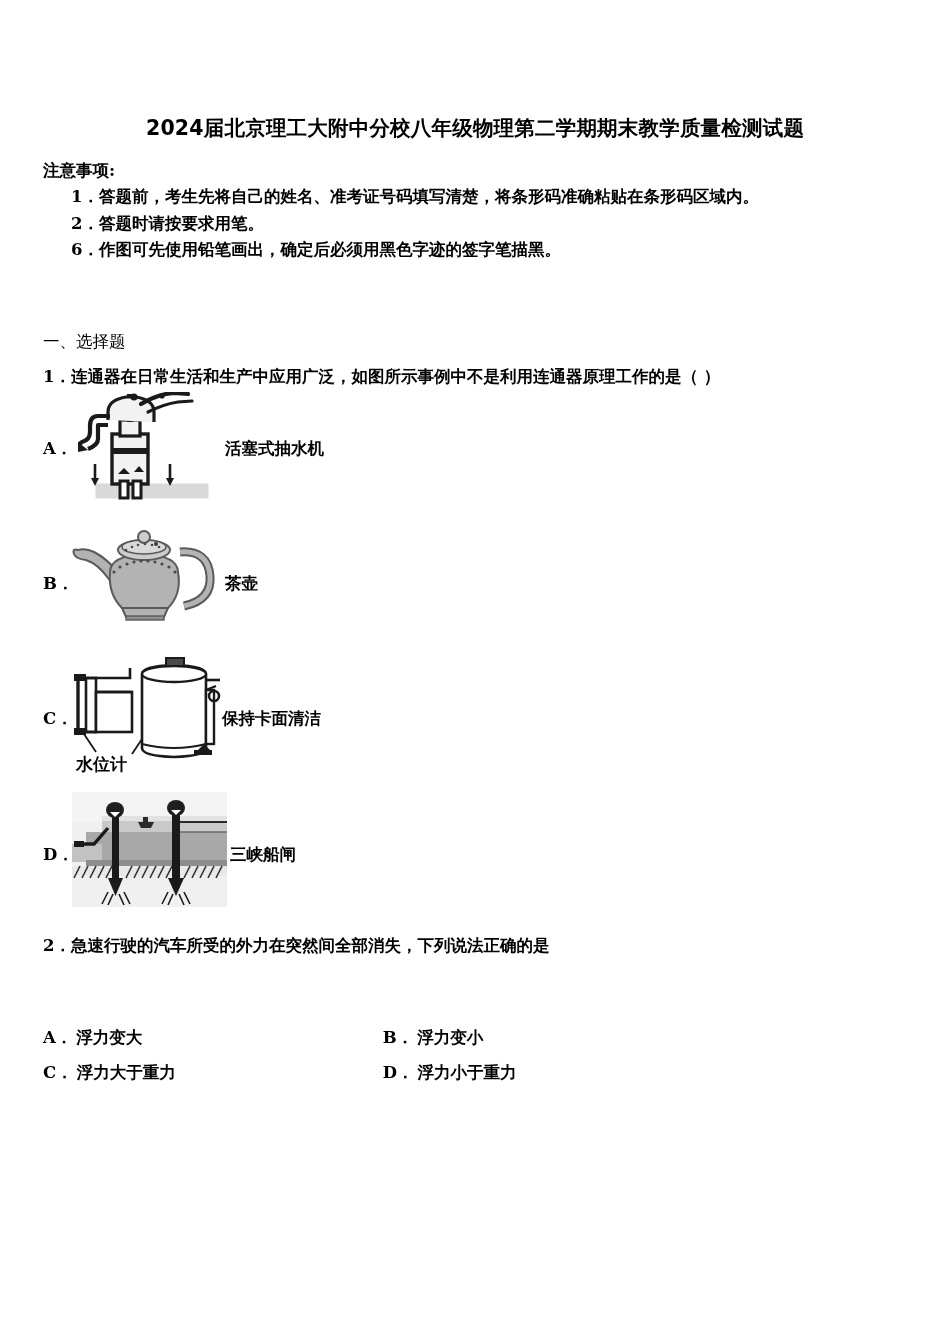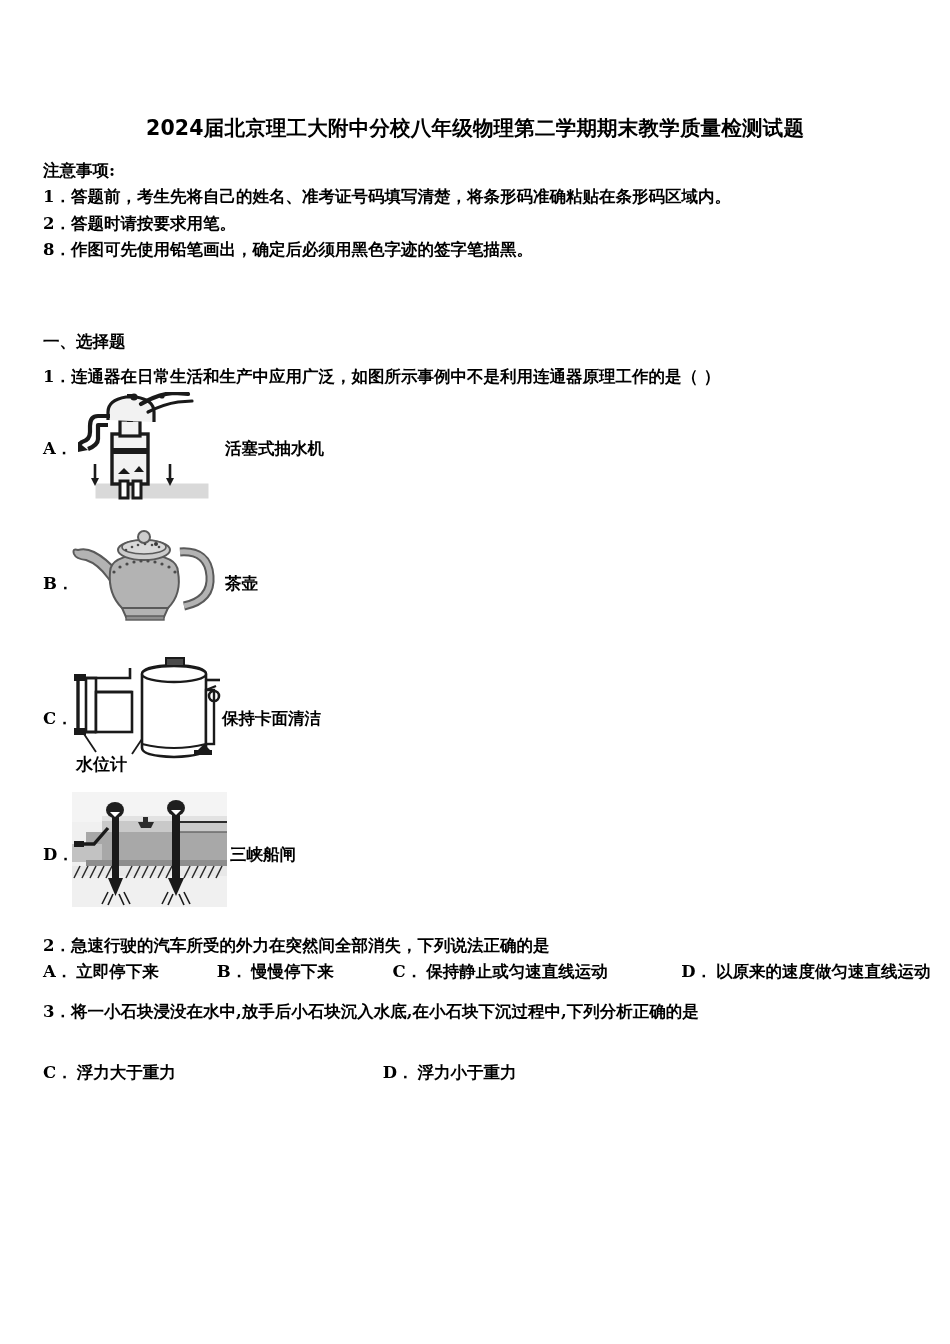--- a/index.html
+++ b/index.html
@@ -49,29 +49,30 @@
     font-weight: bold;
     line-height: 26px;
     font-family: "DejaVu Serif", "Liberation Serif", serif;
   }
   .notice-item {
     font-size: 16.5px;
     font-weight: bold;
     line-height: 26.6px;
     white-space: nowrap;
     font-family: "DejaVu Serif", "Liberation Serif", serif;
+    margin-left: 28px;
   }
 
   
   .section-head {
     position: absolute;
     left: 43px;
     top: 325px;
     font-size: 16.5px;
-    font-weight: bold;
+    font-weight: normal;
   }
 
   
   .q-stem {
     position: absolute;
     left: 43px;
     font-size: 16.5px;
     font-weight: bold;
     white-space: nowrap;
     margin-top: 8px;
@@ -141,21 +142,21 @@
 <body>
 
 <div class="page">
 
   <div class="doc-title">2024届北京理工大附中分校八年级物理第二学期期末教学质量检测试题</div>
 
   <div class="notice">
     <div class="notice-head">注意事项:</div>
     <div class="notice-item">1．答题前，考生先将自己的姓名、准考证号码填写清楚，将条形码准确粘贴在条形码区域内。</div>
     <div class="notice-item">2．答题时请按要求用笔。</div>
-    <div class="notice-item">8．作图可先使用铅笔画出，确定后必须用黑色字迹的签字笔描黑。</div>
+    <div class="notice-item">6．作图可先使用铅笔画出，确定后必须用黑色字迹的签字笔描黑。</div>
   </div>
 
   <div class="section-head">一、选择题</div>
 
   <div class="q-stem" id="q1-stem">1．连通器在日常生活和生产中应用广泛，如图所示事例中不是利用连通器原理工作的是（ ）</div>
 
   <div class="fig-opt">
     <div class="fig-letter" style="top:432px">A．</div>
     <div class="fig-art" id="figA-art">
       <svg width="150" height="112" viewBox="0 0 150 112">
@@ -364,36 +365,29 @@
         <rect x="71" y="25" width="5" height="6" fill="#2b2b2b"></rect>
 
         <line x1="108" y1="30" x2="155" y2="30" stroke="#2b2b2b" stroke-width="2"></line>
         <line x1="108" y1="40" x2="155" y2="40" stroke="#6a6a6a" stroke-width="1.6"></line>
       </svg>
     </div>
     <div class="fig-caption" style="left:230px; top:838px">三峡船闸</div>
   </div>
 
   <div class="q-stem" id="q2-stem">2．急速行驶的汽车所受的外力在突然间全部消失，下列说法正确的是</div>
-  <div class="opt-row" id="q2-opts">
-    <span class="opt-cell" style="width:168px">
-      <span class="opt-letter">A．</span><span>立即停下来</span>
-    </span>
-    <span class="opt-cell" style="width:170px">
-      <span class="opt-letter">B．</span><span>慢慢停下来</span>
-    </span>
-    <span class="opt-cell" style="width:283px">
-      <span class="opt-letter">C．</span><span>保持静止或匀速直线运动</span>
+
+  <div class="opt-row" id="q3-opts-1">
+    <span class="opt-cell" style="width:334px">
+      <span class="opt-letter">A．</span><span>浮力变大</span>
     </span>
     <span class="opt-cell">
-      <span class="opt-letter">D．</span><span>以原来的速度做匀速直线运动</span>
+      <span class="opt-letter">B．</span><span>浮力变小</span>
     </span>
   </div>
-
-  <div class="q-stem" id="q3-stem">3．将一小石块浸没在水中,放手后小石块沉入水底,在小石块下沉过程中,下列分析正确的是</div>
   <div class="opt-row" id="q3-opts-2">
     <span class="opt-cell" style="width:334px">
       <span class="opt-letter">C．</span><span>浮力大于重力</span>
     </span>
     <span class="opt-cell">
       <span class="opt-letter">D．</span><span>浮力小于重力</span>
     </span>
   </div>
 
 

